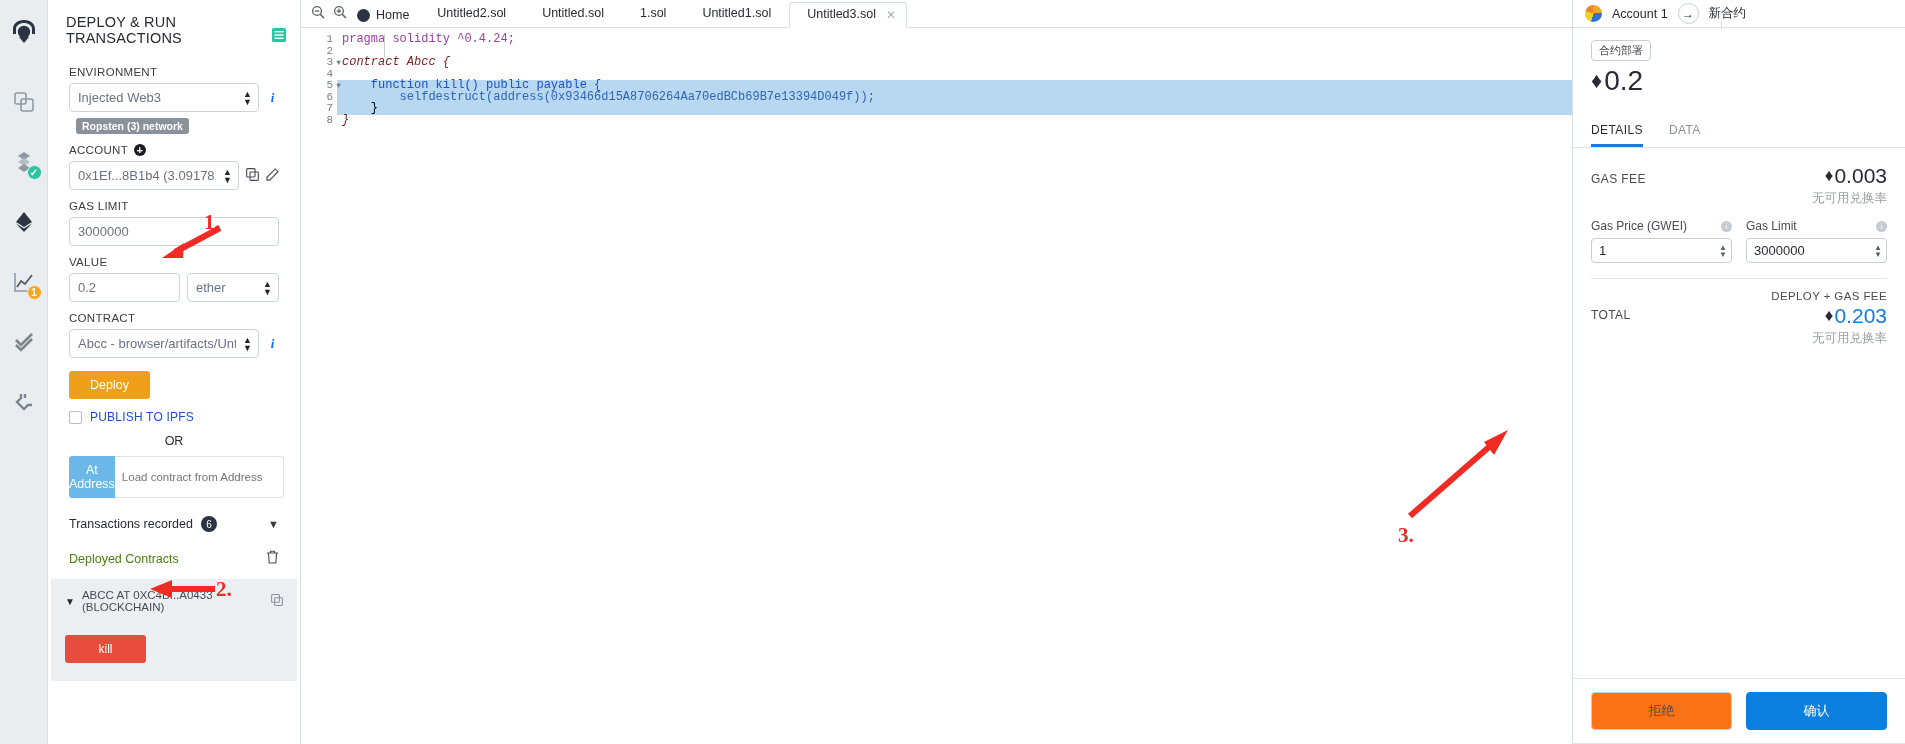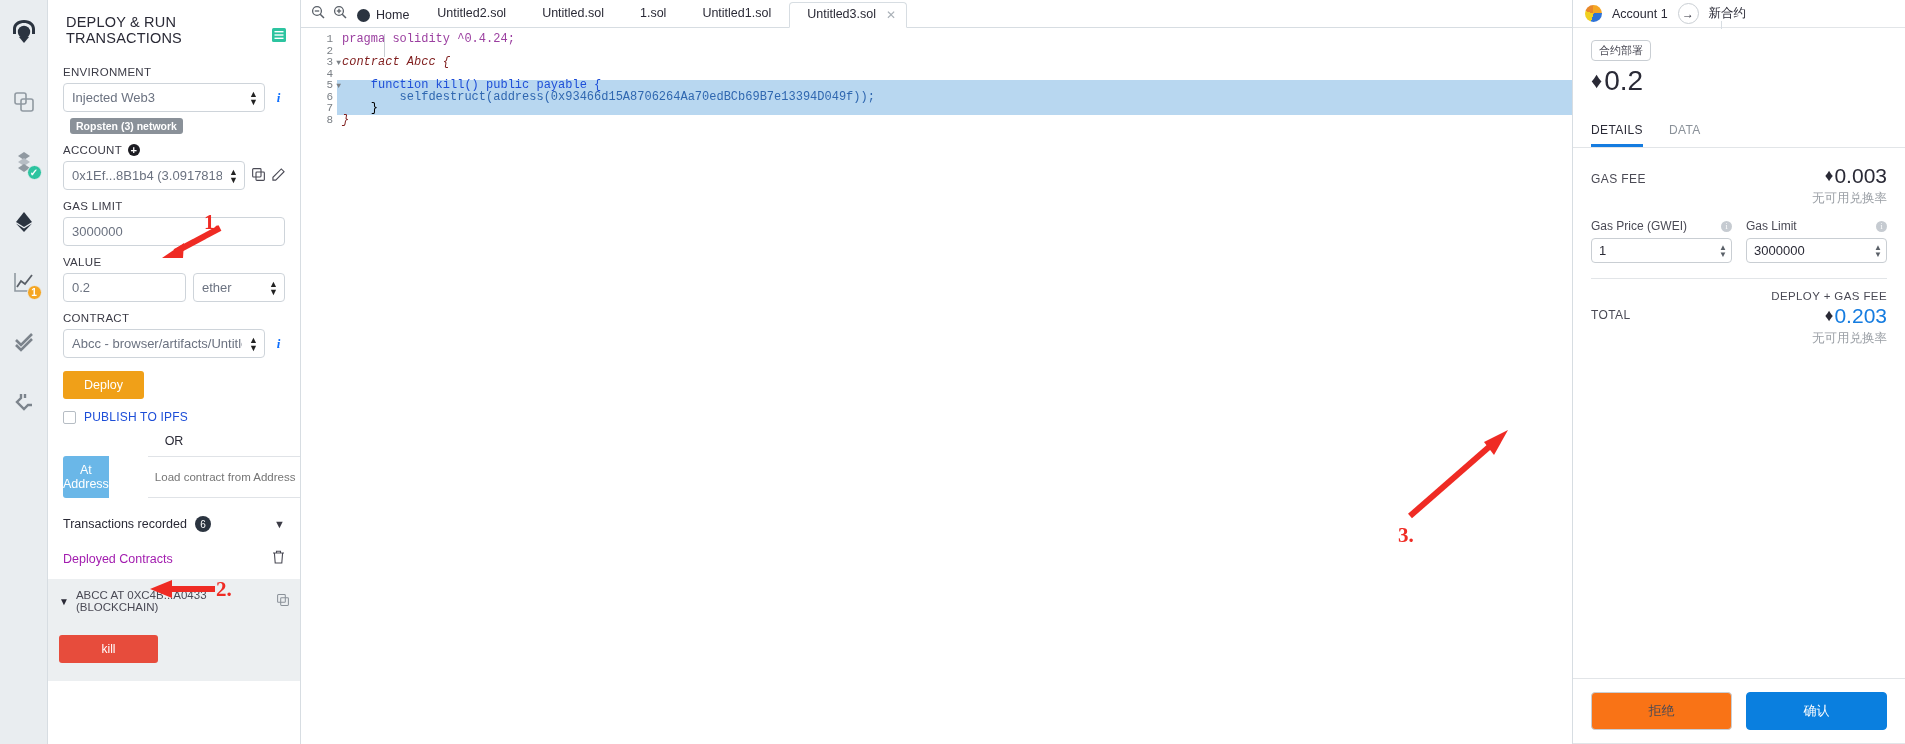--- a/index.html
+++ b/index.html
@@ -43,21 +43,21 @@
     overflow: hidden; position: relative;
   }
   .panel-head {
     display: flex; align-items: flex-end; justify-content: space-between;
     padding: 14px 14px 10px 18px;
   }
   .panel-title {
     font-size: 14.5px; color: #2a2a36; letter-spacing: .2px;
     font-weight: 400;
   }
-  .panel-body { padding: 0 15px; }
+  .panel-body { padding: 0 21px; }
 
   .fld-label {
     font-size: 11.5px; color: #3b3b46; letter-spacing: .3px;
     margin: 10px 0 5px 0; display: flex; align-items: center; gap: 6px;
   }
   .sel, .inp {
     width: 100%; height: 29px; border: 1px solid #ced4da; border-radius: 4px;
     background: #fff; font-size: 13px; color: #6b7280;
     padding: 0 8px; outline: none; font-family: "Liberation Sans", sans-serif;
   }
@@ -95,21 +95,21 @@
     cursor: pointer; font-family: "Liberation Sans", sans-serif;
   }
   .cb-row { display: flex; align-items: center; gap: 8px; margin-top: 11px; }
   .cbox {
     width: 13px; height: 13px; border: 1px solid #b6bdc4; border-radius: 2px;
     background: #fff;
   }
   .cb-label { font-size: 12px; color: #1d4ed8; letter-spacing: .2px; }
   .or-row { text-align: center; font-size: 12.5px; color: #2a2a36; margin: 10px 0 8px; }
 
-  .ataddr-row { display: flex; gap: 39px; }
+  .ataddr-row { display: flex; }
   .btn-at {
     background: #6ab7e8; color: #fff; border: 0;
     width: 82px; padding: 7px 0; font-size: 12.5px; border-radius: 3px 0 0 3px;
     cursor: pointer; font-family: "Liberation Sans", sans-serif;
   }
   .at-input {
     flex: 1; border: 1px solid #e0e3e7; border-left: 0; border-radius: 0 3px 3px 0;
     font-size: 11.5px; color: #b9bec4; padding: 0 7px; outline: none;
     font-family: "Liberation Sans", sans-serif; background: #fff;
   }
@@ -120,33 +120,33 @@
   }
   .count-pill {
     margin-left: 8px; background: #2b3440; color: #fff; font-size: 10px;
     border-radius: 50%; width: 16px; height: 16px;
     display: inline-flex; align-items: center; justify-content: center;
   }
   .chev { margin-left: auto; color: #3b3b46; font-size: 11px; }
 
   .dc-row {
     display: flex; align-items: center; margin-top: 18px;
-    font-size: 12.5px; color: #a21caf;
+    font-size: 12.5px; color: #4d7c0f;
   }
   .trash { margin-left: auto; color: #3b3b46; font-size: 13px; }
 
   .contract-card {
     margin: 12px -18px 0 -18px; background: #eceff1; padding: 10px 14px 18px 14px;
   }
   .cc-head { display: flex; align-items: center; gap: 7px; font-size: 11.5px; color: #4a4a55; }
   .cc-caret { font-size: 10px; color: #2a2a36; }
   .cc-copy { margin-left: auto; color: #8a9199; font-size: 12px; }
   .btn-kill {
     margin-top: 22px; background: #e74c3c; color: #fff; border: 0; border-radius: 3px;
-    width: 99px; padding: 7px 0; font-size: 12px; cursor: pointer;
+    width: 81px; padding: 7px 0; font-size: 12px; cursor: pointer;
     font-family: "Liberation Sans", sans-serif;
   }
 
   
   .editor { flex: 1 1 auto; height: 744px; background: #fff; position: relative;
             display: flex; flex-direction: column; min-width: 0; }
   .tabbar {
     height: 28px; display: flex; align-items: flex-end;
     border-bottom: 1px solid #d7dde2; background: #fff; padding-left: 6px;
   }

